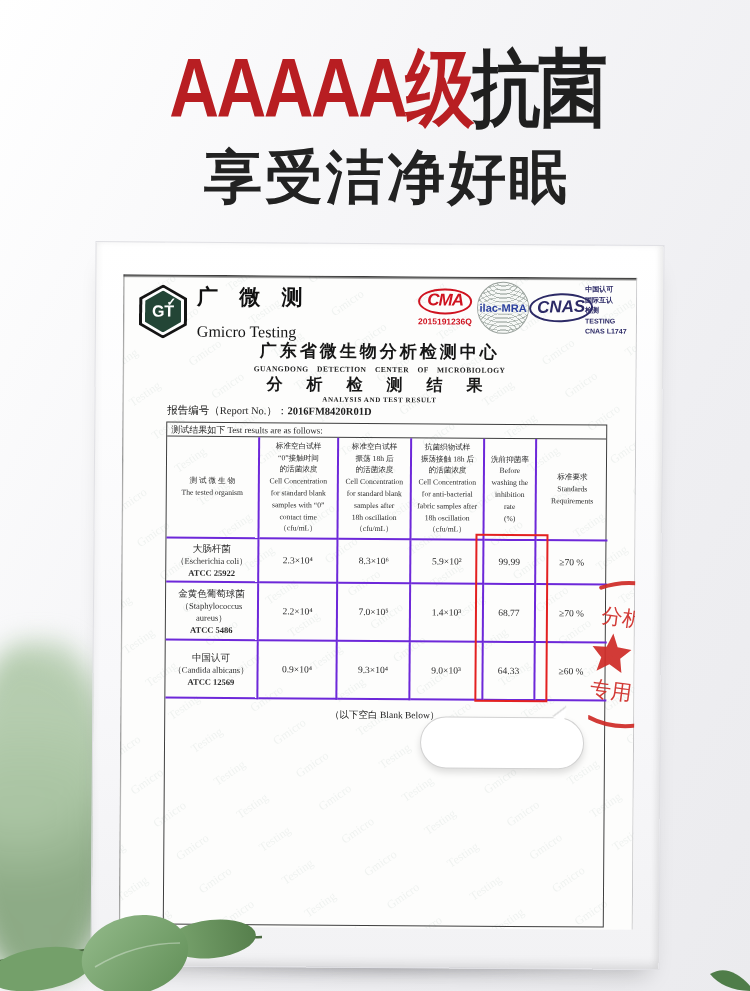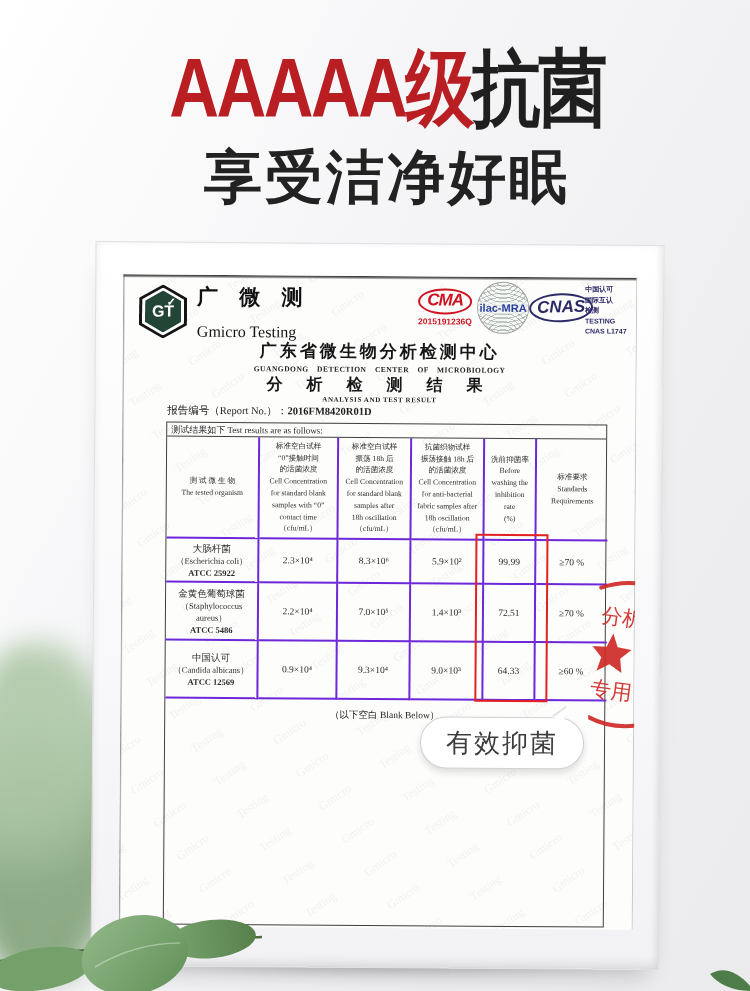--- a/index.html
+++ b/index.html
@@ -298,21 +298,21 @@
             </tr>
             <tr class="r1">
               <td>
                 <span class="org-cn">金黄色葡萄球菌</span>
                 <span class="org-latin">（Staphylococcus aureus）</span>
                 <span class="org-strain">ATCC 5486</span>
               </td>
               <td>2.2×10⁴</td>
               <td>7.0×10⁵</td>
               <td>1.4×10³</td>
-              <td>72.51</td>
+              <td>68.77</td>
               <td>≥70 %</td>
             </tr>
             <tr class="r2">
               <td>
                 <span class="org-cn">中国认可</span>
                 <span class="org-latin">（Candida albicans）</span>
                 <span class="org-strain">ATCC 12569</span>
               </td>
               <td>0.9×10⁴</td>
               <td>9.3×10⁴</td>
@@ -332,21 +332,20 @@
           <path d="M4 16 Q 32 2 66 10" fill="none" stroke="#cf2b26" stroke-width="4" stroke-linecap="round"></path>
           <text x="8" y="50" font-size="21">分析</text>
           <path d="M22 60 l6 13 14 1 -10 10 3 14 -13 -7 -12 8 3 -14 -10 -10 14 -1 z"></path>
           <text x="6" y="124" font-size="21">专用</text>
           <path d="M8 146 Q 34 156 64 146" fill="none" stroke="#cf2b26" stroke-width="4" stroke-linecap="round"></path>
         </g>
       </svg>
 
       <div class="bubble">
         <div class="bubble-tail"></div>
-        <span>有效抑菌</span>
       </div>
     </div>
   </div>
 
   <svg class="leaves-bl" width="300" height="88" viewBox="0 0 300 88">
     <defs>
       <linearGradient id="lg1" x1="0" y1="0" x2="1" y2="1">
         <stop offset="0" stop-color="#93ba8a"></stop>
           <stop offset="1" stop-color="#618f57"></stop>
       </linearGradient>

